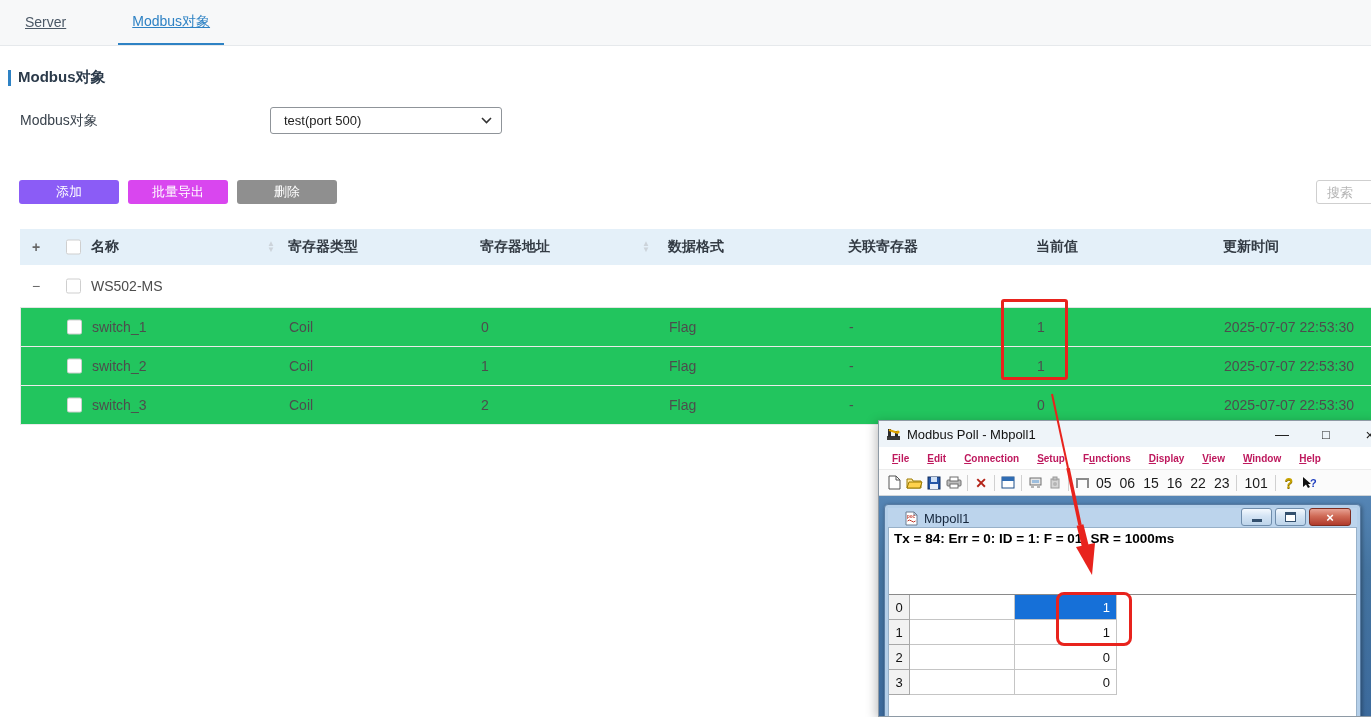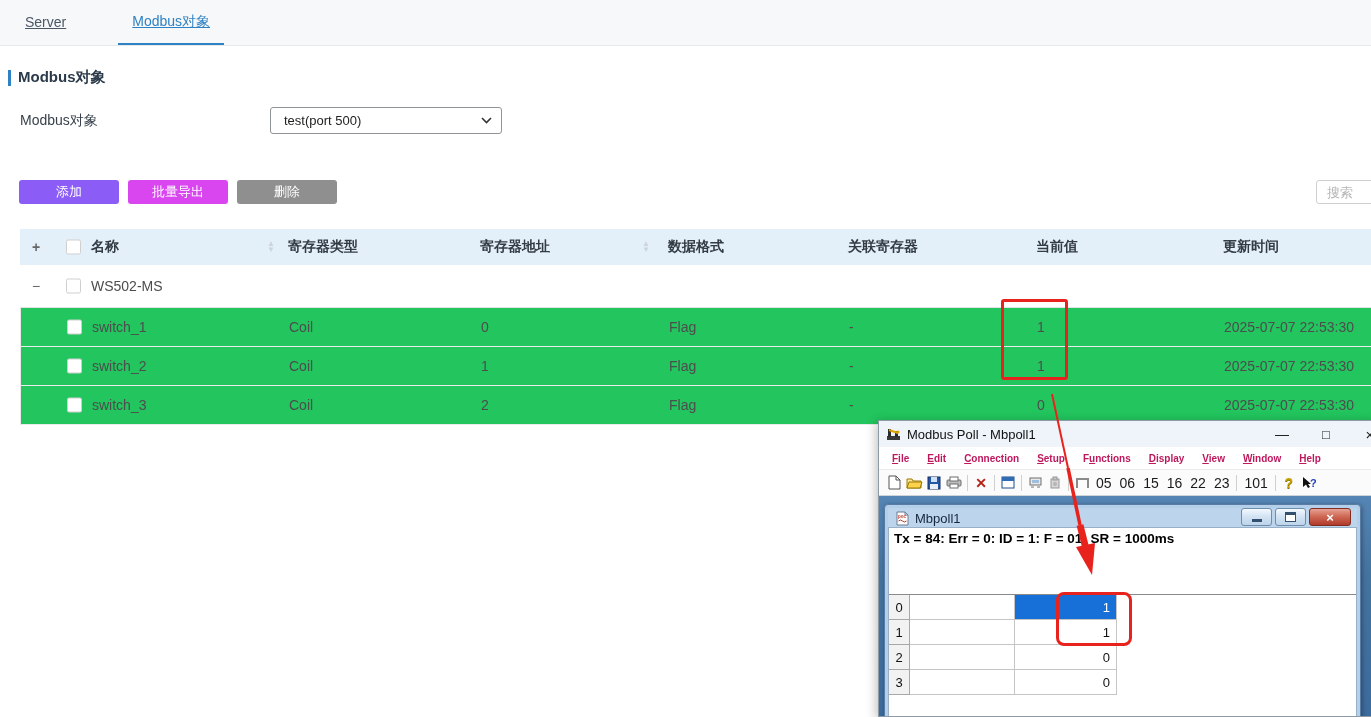--- a/index.html
+++ b/index.html
@@ -71,21 +71,21 @@
   .tb-sep{width:1px;height:16px;background:#d0d0d0;margin:0 3px;flex:none;}
   .tb-num{font-size:14px;color:#1a1a1a;padding:0 4px;cursor:pointer;flex:none;}
   .tb-x{color:#b42318;font-weight:bold;font-size:14px;}
   .tb-q{color:#c8a300;font-weight:bold;font-size:14px;text-shadow:0 1px 0 #8a7000;}
   .pulse-shape{width:9px;height:8px;border-top:2px solid #8a8a8a;border-left:2px solid #8a8a8a;border-right:2px solid #8a8a8a;}
   
   .mp-mdi{position:absolute;left:0;right:0;top:75px;bottom:0;background:linear-gradient(180deg,#5585b5 0%,#44739f 35%,#3c6a9c 100%);overflow:hidden;}
   
   .child-win{position:absolute;left:5px;top:8px;width:477px;height:230px;background:#bcd4ec;
     border:1px solid #587ca3;border-radius:4px 4px 0 0;box-shadow:inset 0 0 0 3px #b4cfe9, 1px 1px 4px rgba(0,0,0,.35);box-sizing:border-box;}
-  .cw-titlebar{height:22px;display:flex;align-items:center;padding:2px 5px 0 11px;position:relative;}
+  .cw-titlebar{height:22px;display:flex;align-items:center;padding:2px 5px 0 20px;position:relative;}
   .cw-title{font-size:13px;color:#15263c;margin-left:6px;}
   .cw-btns{position:absolute;right:9px;top:3px;display:flex;gap:3px;}
   .cw-btn{width:31px;height:18px;border:1px solid #6e8cab;border-radius:3px;
     background:linear-gradient(180deg,#f4f9fe,#d4e4f4 45%,#bdd4ea);display:flex;align-items:center;justify-content:center;cursor:pointer;box-sizing:border-box;}
   .cw-btn.close{width:42px;border-color:#7e2d20;background:linear-gradient(180deg,#e8a294,#cf6a56 45%,#b03a2b);color:#fff;font-weight:bold;font-size:13px;line-height:1;}
   .glyph-min{width:10px;height:3px;background:#33506e;margin-top:6px;}
   .glyph-box{width:9px;height:8px;border:1px solid #33506e;background:#fff;box-shadow:inset 0 2px 0 #33506e;}
   .cw-content{position:absolute;left:3px;right:3px;top:22px;bottom:0;background:#fff;border:1px solid #98b1c9;border-bottom:none;box-sizing:border-box;}
   .cw-status{height:45px;padding:3px 5px;font-size:13.5px;font-weight:bold;color:#000;box-sizing:border-box;}
   

